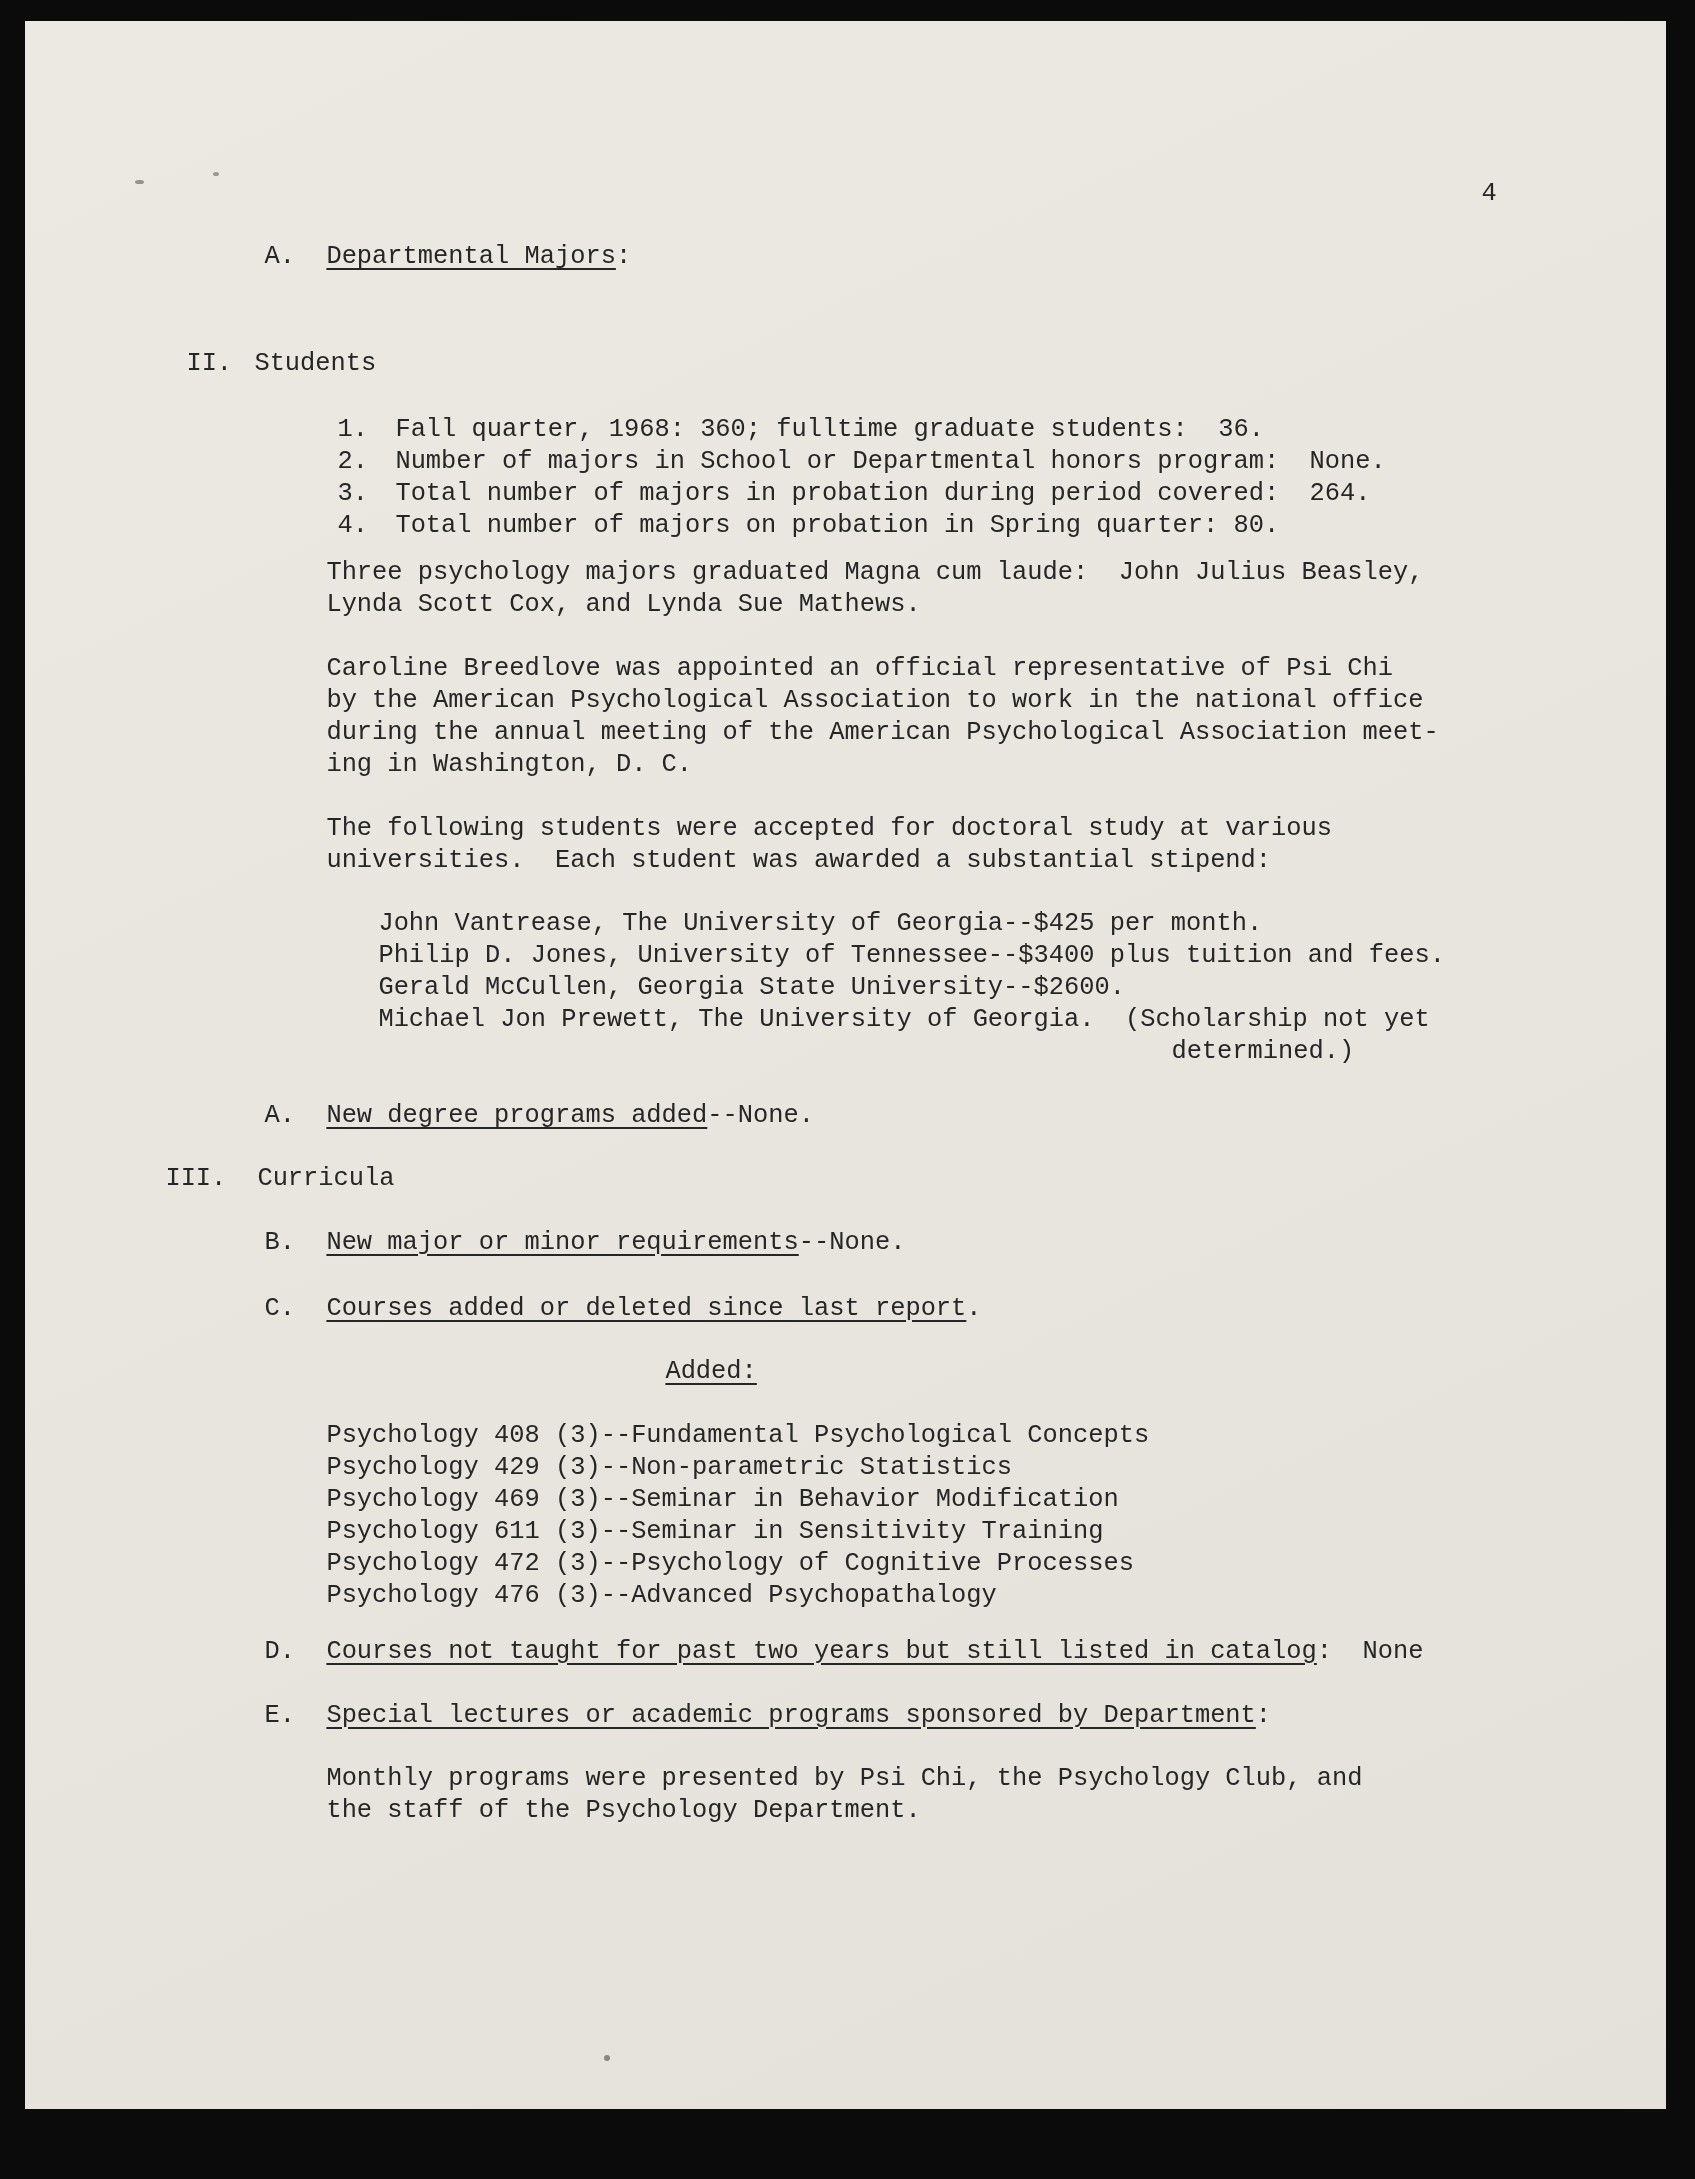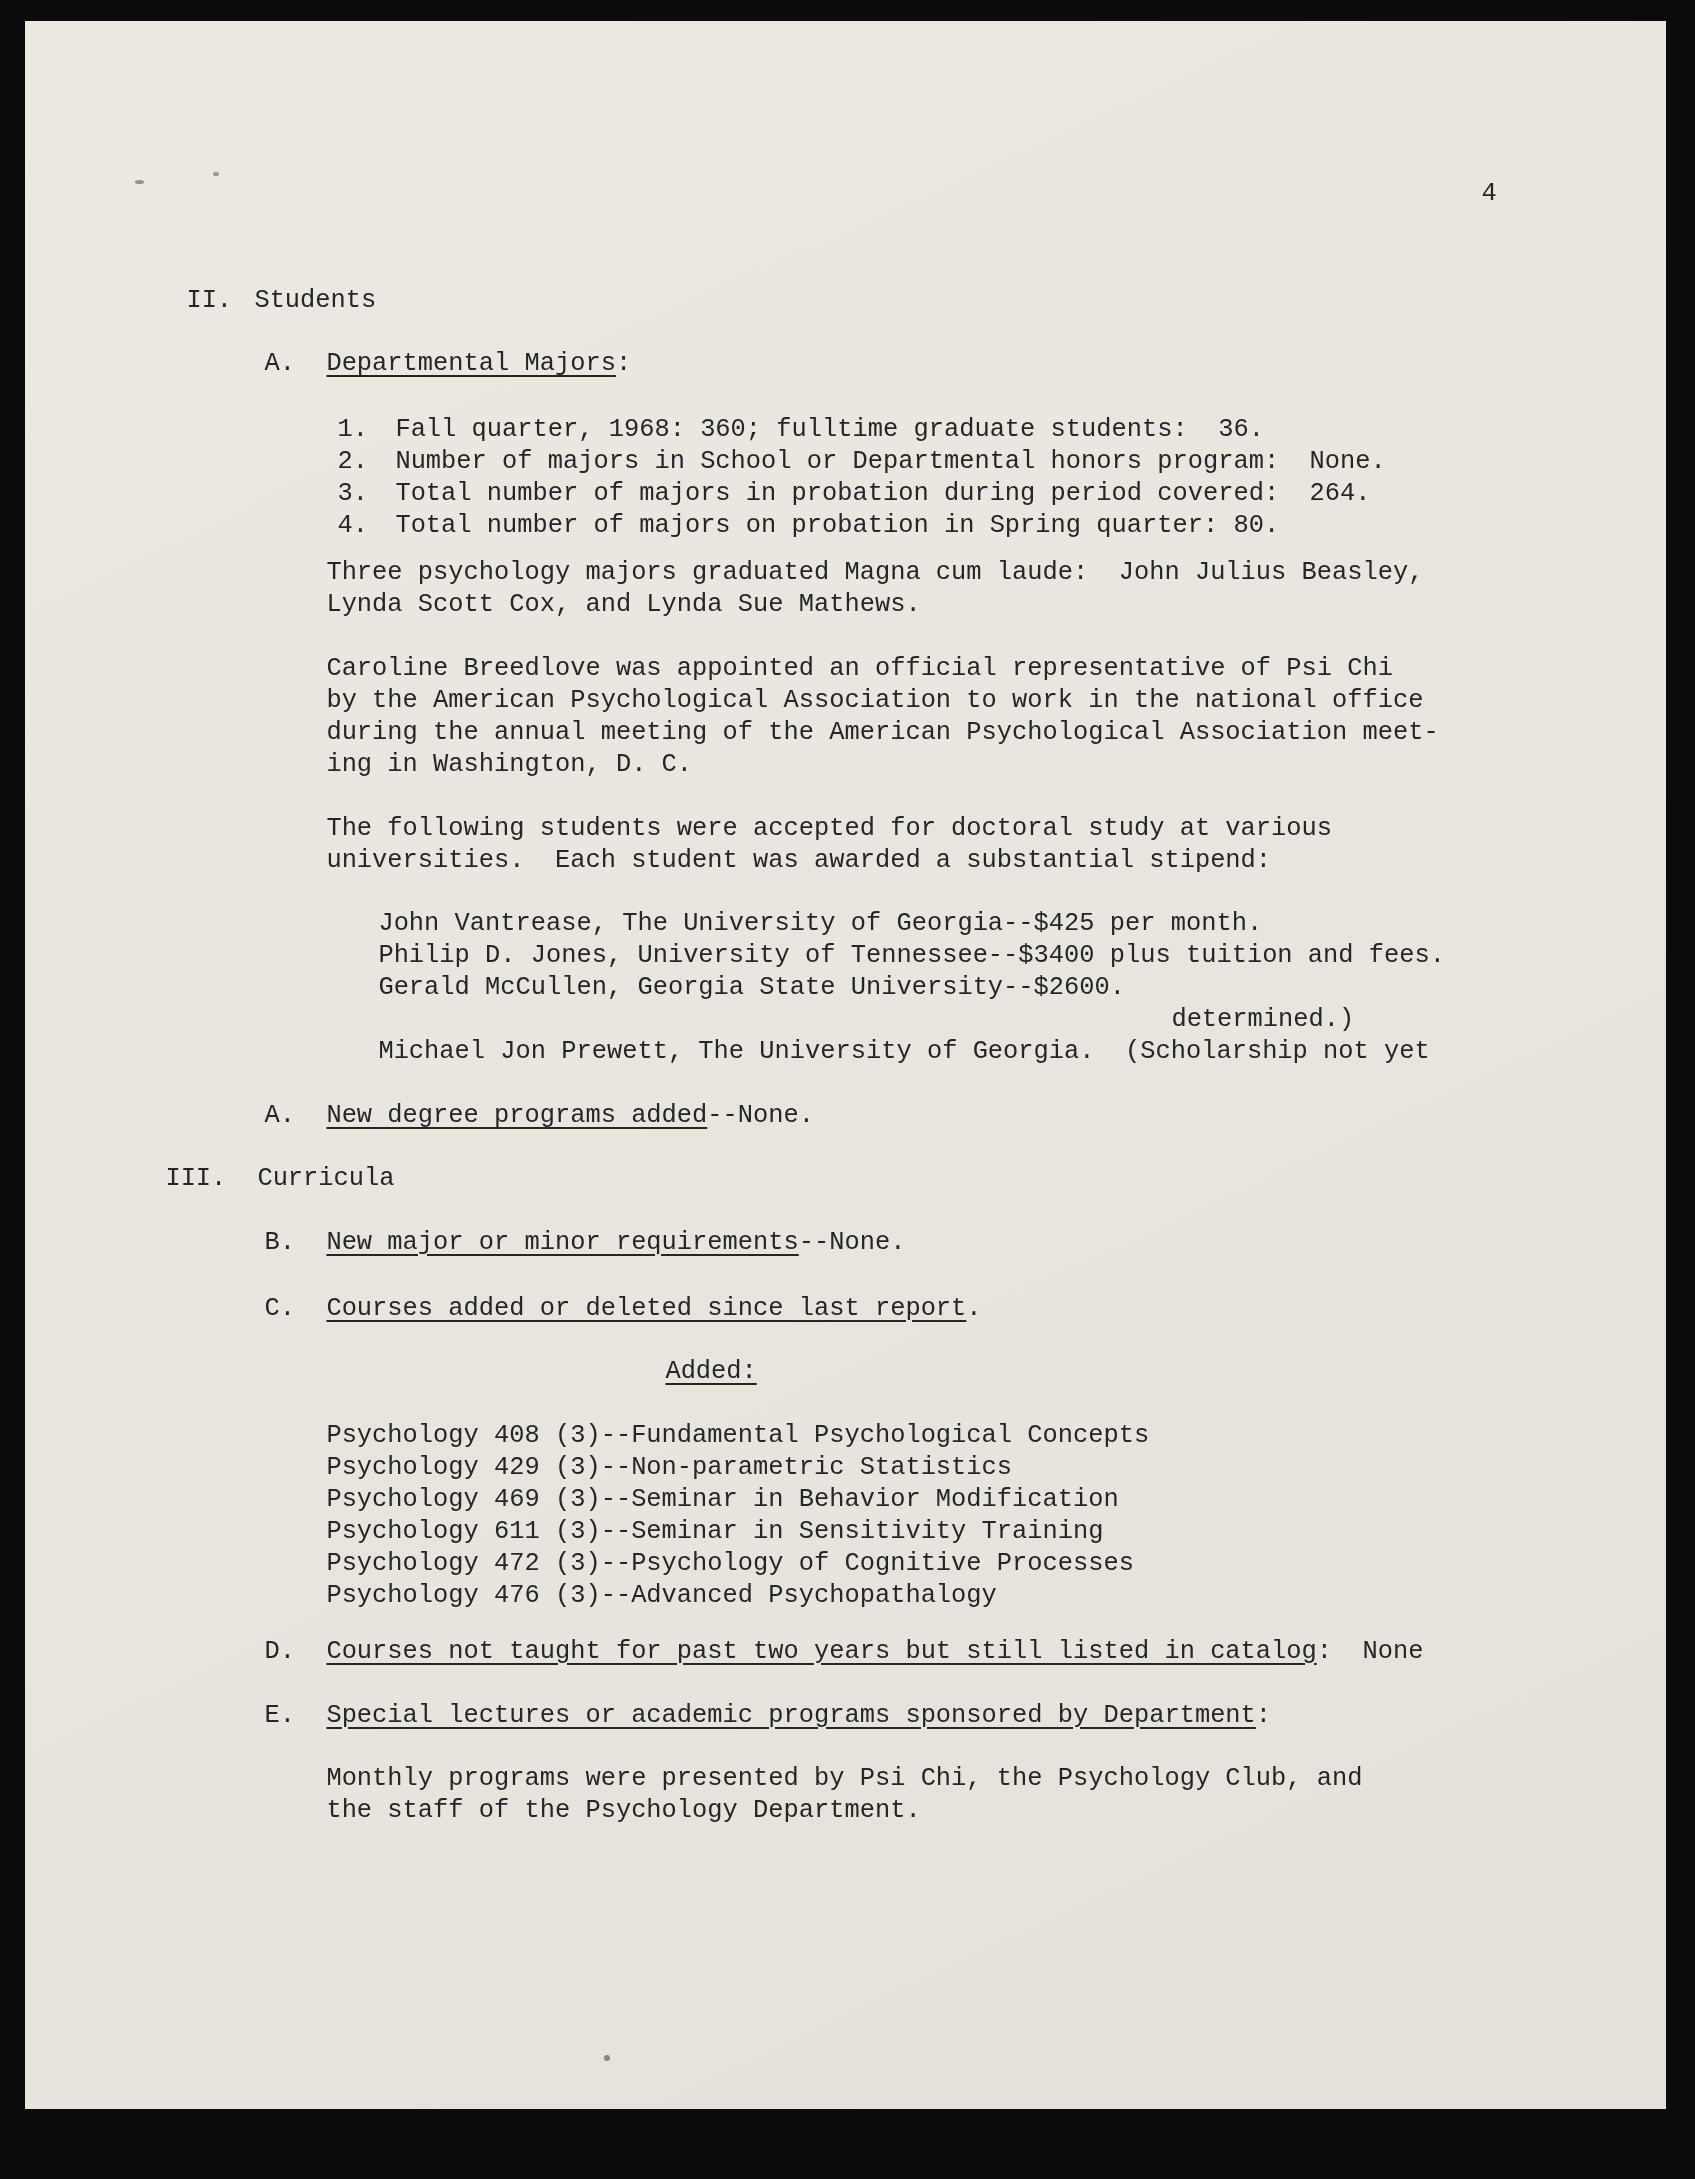--- a/index.html
+++ b/index.html
@@ -32,23 +32,23 @@
   .u { text-decoration:underline; text-decoration-thickness:1.7px; text-underline-offset:5.1px; }
   .speck { position:absolute; background:#4a4a46; border-radius:50%; }
 </style>
 </head>
 <body>
 
 <div class="paper">
 
   <div class="line in-page" style="margin-top:157px">4</div>
 
+  <div class="line in-label" style="margin-top:31px"><span class="lbl w73">A.</span><span class="u">Departmental Majors</span><span>:</span></div>
+
   <div class="line in-ii" style="margin-top:75px"><span class="lbl w80">II.</span><span>Students</span></div>
-
-  <div class="line in-label" style="margin-top:31px"><span class="lbl w73">A.</span><span class="u">Departmental Majors</span><span>:</span></div>
 
   <div style="margin-top:34px">
     <div class="line in-num"><span class="lbl w68">1.</span><span>Fall quarter, 1968: 360; fulltime graduate students:  36.</span></div>
     <div class="line in-num"><span class="lbl w68">2.</span><span>Number of majors in School or Departmental honors program:  None.</span></div>
     <div class="line in-num"><span class="lbl w68">3.</span><span>Total number of majors in probation during period covered:  264.</span></div>
     <div class="line in-num"><span class="lbl w68">4.</span><span>Total number of majors on probation in Spring quarter: 80.</span></div>
   </div>
 
 
   <div style="margin-top:15px">
@@ -65,22 +65,22 @@
 
   <div style="margin-top:32px">
     <div class="line in-text">The following students were accepted for doctoral study at various</div>
     <div class="line in-text">universities.  Each student was awarded a substantial stipend:</div>
   </div>
 
   <div style="margin-top:31px">
     <div class="line in-stip">John Vantrease, The University of Georgia--$425 per month.</div>
     <div class="line in-stip">Philip D. Jones, University of Tennessee--$3400 plus tuition and fees.</div>
     <div class="line in-stip">Gerald McCullen, Georgia State University--$2600.</div>
+    <div class="line in-stip">Michael Jon Prewett, The University of Georgia.  (Scholarship not yet</div>
     <div class="line in-cont">determined.)</div>
-    <div class="line in-stip">Michael Jon Prewett, The University of Georgia.  (Scholarship not yet</div>
   </div>
 
   <div class="line in-label" style="margin-top:32px"><span class="lbl w73">A.</span><span class="u">New degree programs added</span><span>--None.</span></div>
 
   <div class="line in-iii" style="margin-top:30.5px"><span class="lbl w109">III.</span><span>Curricula</span></div>
 
   <div class="line in-label" style="margin-top:32px"><span class="lbl w73">B.</span><span class="u">New major or minor requirements</span><span>--None.</span></div>
 
   <div class="line in-label" style="margin-top:34px"><span class="lbl w73">C.</span><span class="u">Courses added or deleted since last report</span><span>.</span></div>
 

